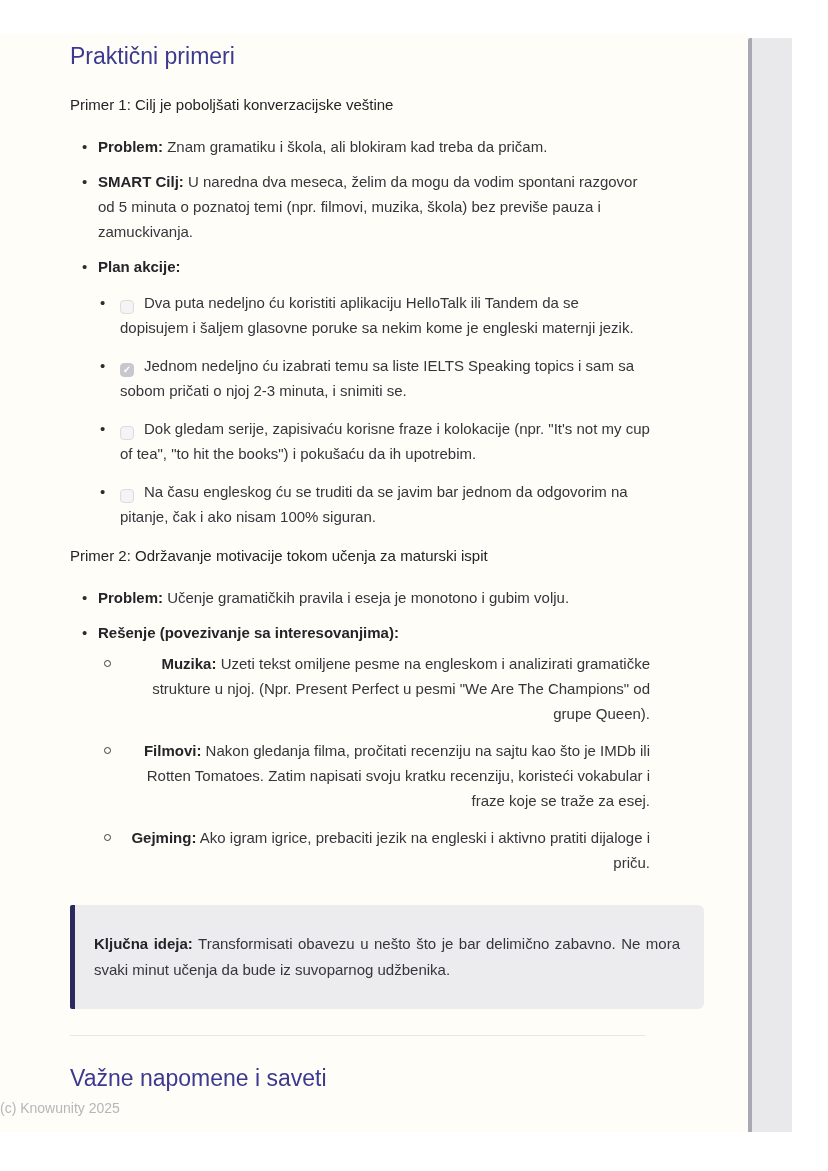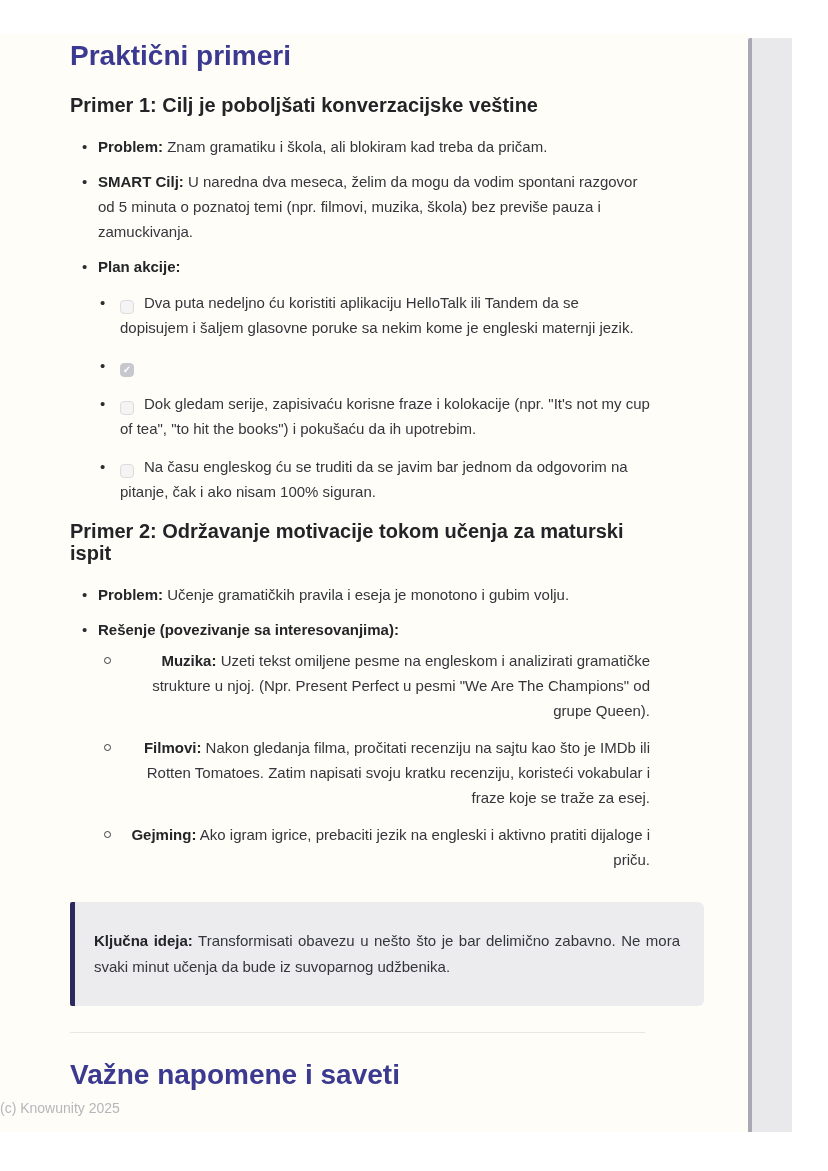--- a/index.html
+++ b/index.html
@@ -15,27 +15,27 @@
     background:#e9e9ec; border-left:4px solid #a9a9b3; border-top-left-radius:2px;
     z-index:1;
   }
 
   .content {
     position:absolute; left:70px; top:8px; width:580px;
     font-size:15px; line-height:25px;
   }
 
   h1.doc-title, h2.doc-title {
-    color:#3b3a90; font-size:28px; line-height:28px; font-weight:700;
+    color:#3b3a90; font-size:23px; line-height:28px; font-weight:400;
     margin-bottom:24px;
   }
   h2.doc-title.second { margin-top:28px; margin-bottom:0; }
 
   h3.sub-heading {
-    color:#232428; font-size:20px; line-height:22px; font-weight:700;
+    color:#232428; font-size:15px; line-height:22px; font-weight:400;
     margin-bottom:18px; margin-top:16px;
   }
 
   ul { list-style:none; }
   ul.main { padding-left:28px; margin-bottom:4px; }
   ul.main > li { position:relative; margin-bottom:10px; }
   ul.main > li::before {
     content:"•"; position:absolute; left:-16px; top:0; color:#2c2d31; font-size:15px;
   }
   li strong { color:#242528; font-weight:700; }
@@ -96,21 +96,21 @@
         <span>Znam gramatiku i škola, ali blokiram kad treba da pričam.</span>
       </li>
       <li>
         <strong>SMART Cilj:</strong>
         <span>U naredna dva meseca, želim da mogu da vodim spontani razgovor od 5 minuta o poznatoj temi (npr. filmovi, muzika, škola) bez previše pauza i zamuckivanja.</span>
       </li>
       <li>
         <strong>Plan akcije:</strong>
         <ul class="check">
           <li><span class="checkbox" data-checked="false"></span><span>Dva puta nedeljno ću koristiti aplikaciju HelloTalk ili Tandem da se dopisujem i šaljem glasovne poruke sa nekim kome je engleski maternji jezik.</span></li>
-          <li><span class="checkbox" data-checked="true"></span></li>
+          <li><span class="checkbox" data-checked="true"></span><span>Jednom nedeljno ću izabrati temu sa liste IELTS Speaking topics i sam sa sobom pričati o njoj 2-3 minuta, i snimiti se.</span></li>
           <li><span class="checkbox" data-checked="false"></span><span>Dok gledam serije, zapisivaću korisne fraze i kolokacije (npr. "It's not my cup of tea", "to hit the books") i pokušaću da ih upotrebim.</span></li>
           <li><span class="checkbox" data-checked="false"></span><span>Na času engleskog ću se truditi da se javim bar jednom da odgovorim na pitanje, čak i ako nisam 100% siguran.</span></li>
         </ul>
       </li>
     </ul>
 
     <h3 class="sub-heading">Primer 2: Održavanje motivacije tokom učenja za maturski ispit</h3>
 
     <ul class="main">
       <li>

